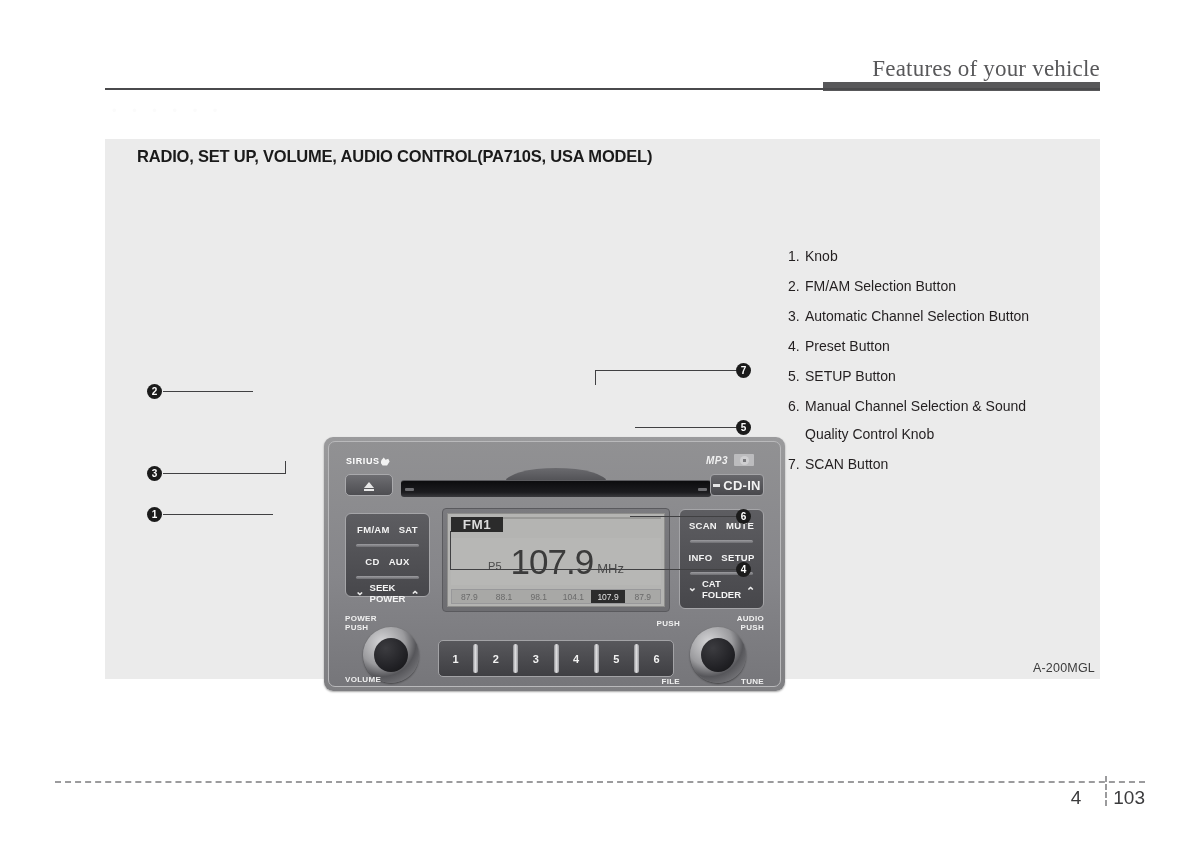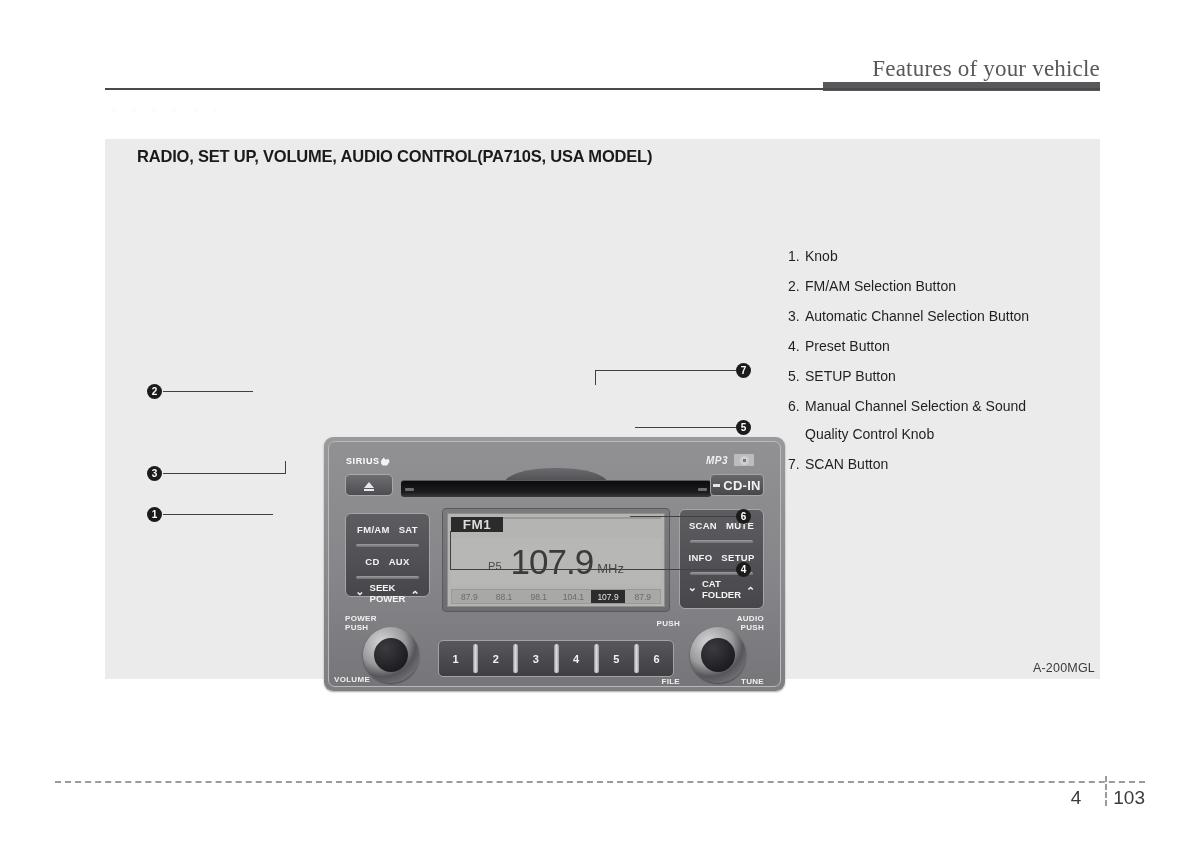--- a/index.html
+++ b/index.html
@@ -252,21 +252,21 @@
   .knob::after {
     content: ""; position: absolute; left: 11px; top: 11px;
     width: 34px; height: 34px; border-radius: 50%;
     background: radial-gradient(circle at 35% 30%, #3c3c40 0%, #222226 60%, #121214 100%);
   }
   .kl {
     position: absolute; font-size: 8px; font-weight: bold; color: #f0f0f0;
     letter-spacing: .3px; line-height: 9px; white-space: nowrap;
   }
   .kl.power    { left: 16px;  top: 172px; }
-  .kl.volume   { left: 5px;  top: 233px; }
+  .kl.volume   { left: 16px;  top: 233px; }
   .kl.enter    { right: 100px; top: 177px; }
   .kl.audio    { right: 16px; top: 172px; text-align: right; }
   .kl.file     { right: 100px; top: 235px; }
   .kl.tune     { right: 16px; top: 235px; text-align: right; }
 
   
   .preset-strip {
     position: absolute; left: 109px; top: 198px;
     width: 236px; height: 37px; border-radius: 5px;
     background: linear-gradient(180deg,#58585c 0%,#3f3f43 100%);

